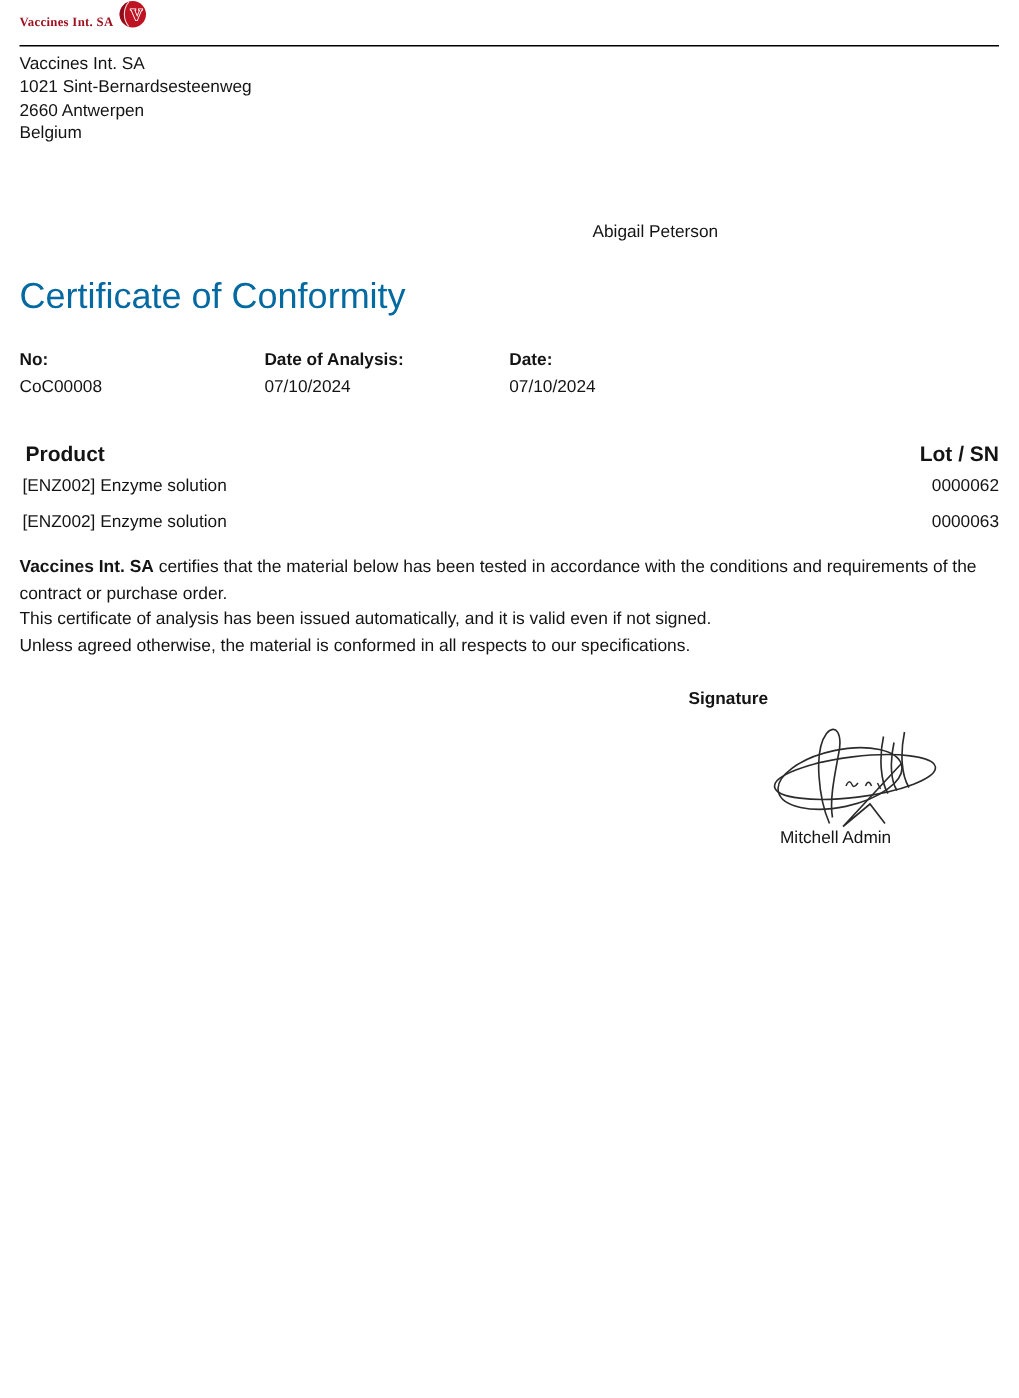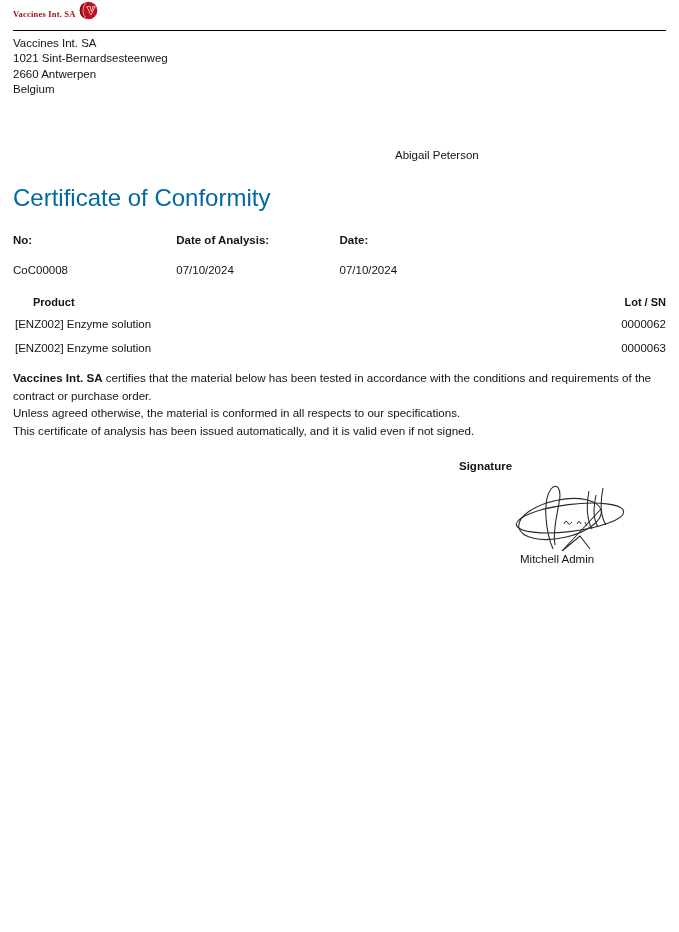--- a/index.html
+++ b/index.html
@@ -55,36 +55,35 @@
     font-weight: 500;
     color: #0369a1;
   }
   
   .fields-grid {
     position: absolute;
     left: 13px; right: 13px; top: 233px;
     display: grid;
     grid-template-columns: repeat(4, 1fr);
   }
-  .field-label { font-weight: 700; font-size: 11.5px; line-height: 14px; margin-bottom: 16px; }
+  .field-label { font-weight: 700; font-size: 11.5px; line-height: 14px; margin-bottom: 4px; }
   .field-value { font-size: 11.5px; line-height: 14px; }
   
   .product-table {
     position: absolute;
     left: 13px; right: 13px; top: 291px;
   }
   .pt-header {
     display: flex;
     justify-content: space-between;
     font-weight: 700;
-    font-size: 11px;
+    font-size: 14px;
     height: 21px;
     align-items: center;
     padding: 0 0 0 4px;
-    margin-left: 16px;
   }
   .pt-row {
     display: flex;
     justify-content: space-between;
     font-size: 11.5px;
     height: 24px;
     align-items: center;
     padding: 0 0 0 2px;
   }
   
@@ -181,22 +180,22 @@
       <span>0000062</span>
     </div>
     <div class="pt-row">
       <span>[ENZ002] Enzyme solution</span>
       <span>0000063</span>
     </div>
   </div>
 
   <div class="body-text">
     <div><b>Vaccines Int. SA</b><span> certifies that the material below has been tested in accordance with the conditions and requirements of the contract or purchase order.</span></div>
+    <div>This certificate of analysis has been issued automatically, and it is valid even if not signed.</div>
     <div>Unless agreed otherwise, the material is conformed in all respects to our specifications.</div>
-    <div>This certificate of analysis has been issued automatically, and it is valid even if not signed.</div>
   </div>
 
   <div class="sig-label">Signature</div>
 
   <div class="sig-scribble">
     <svg width="132" height="76" viewBox="0 0 132 76" fill="none" aria-hidden="true">
       <ellipse cx="66" cy="39" rx="54" ry="13.5" stroke="#2b2b2b" stroke-width="1.1" transform="rotate(-7 66 39)"></ellipse>
       <ellipse cx="56" cy="40" rx="42" ry="19" stroke="#2b2b2b" stroke-width="1.1" transform="rotate(-12 56 40)"></ellipse>
       <path d="M49 70 C 42 54, 38 22, 47 10 C 53 3, 58 10, 55 24 C 52 40, 49 55, 51 66" stroke="#2b2b2b" stroke-width="1.1"></path>
       <path d="M60 45 q 2 -5 4 -1 q 1 3 4 -1 m 5 2 q 2 -5 4 0 m 4 -2 l 2 4" stroke="#2b2b2b" stroke-width="1"></path>

